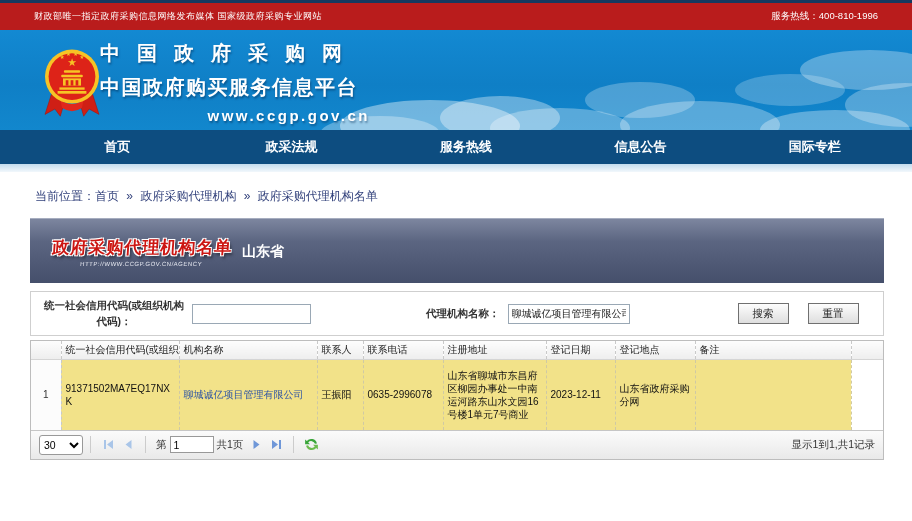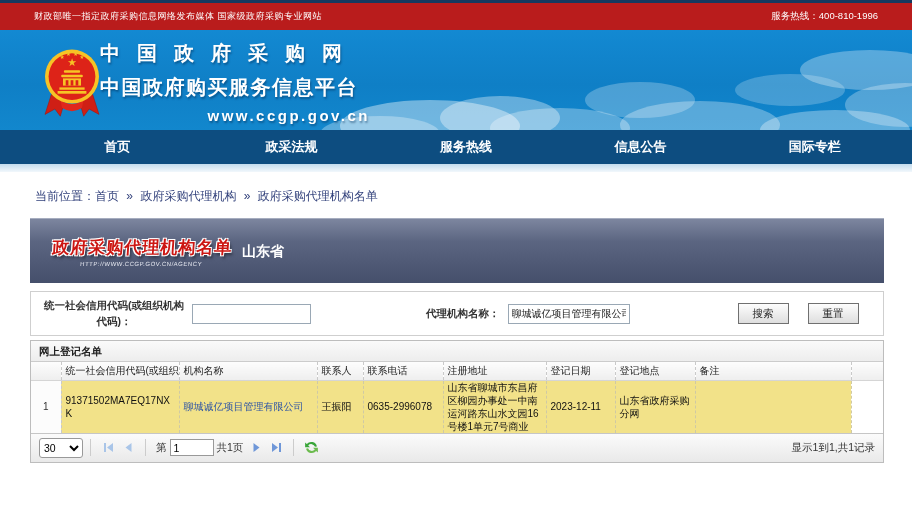--- a/index.html
+++ b/index.html
@@ -66,21 +66,21 @@
   
   .grid { width:854px; margin:4px 0 0 30px; border:1px solid #bdbdbd; background:#fff; }
   .grid-caption { height:21px; line-height:21px; padding-left:8px; font-size:10.5px;
                   font-weight:bold; color:#222; background:linear-gradient(180deg,#fafafa,#ededed);
                   border-bottom:1px solid #ccc; }
   table.gtable { border-collapse:collapse; table-layout:fixed; width:852px; font-size:10px; }
   .gtable th { height:18px; font-weight:normal; color:#222; text-align:left; padding:1px 4px;
                background:linear-gradient(180deg,#fdfdfd,#eeeeee);
                border-right:1px dashed #c9c9c9; border-bottom:1px solid #d5d5d5;
                overflow:hidden; white-space:nowrap; cursor:pointer; }
-  .gtable td { padding:0 4px; vertical-align:middle; line-height:13px;
+  .gtable td { padding:9px 4px; vertical-align:middle; line-height:13px;
                border-right:1px dashed #cfc9a4; color:#111; word-break:break-all; }
   .row-hl td { background:#f2e289; }
   .gtable td.cell-idx { background:#fcfcfc; text-align:center; color:#333;
                         border-right:1px dashed #c9c9c9; }
   .gtable td.cell-fill { background:#fff; border-right:none; }
   .gtable th.th-fill { border-right:none; }
   a.agency-link { color:#2f55a4; text-decoration:none; cursor:pointer; }
 
   
   .pager { height:29px; border-top:1px solid #c6c6c6;
@@ -178,21 +178,20 @@
 <div class="search-panel">
   <span class="lbl lbl-code">统一社会信用代码(或组织机构代码)：</span>
   <input class="inp inp-code" type="text" value="" style="">
   <span class="lbl lbl-name">代理机构名称：</span>
   <input class="inp inp-name" type="text" value="聊城诚亿项目管理有限公司" style="">
   <button class="btn btn-search">搜索</button>
   <button class="btn btn-reset">重置</button>
 </div>
 
 <div class="grid">
-  <div class="grid-caption">网上登记名单</div>
   <table class="gtable">
     <colgroup>
       <col style="width:30px">
         <col style="width:118px">
         <col style="width:138px">
       <col style="width:46px">
         <col style="width:80px">
         <col style="width:103px">
       <col style="width:69px">
         <col style="width:80px">

